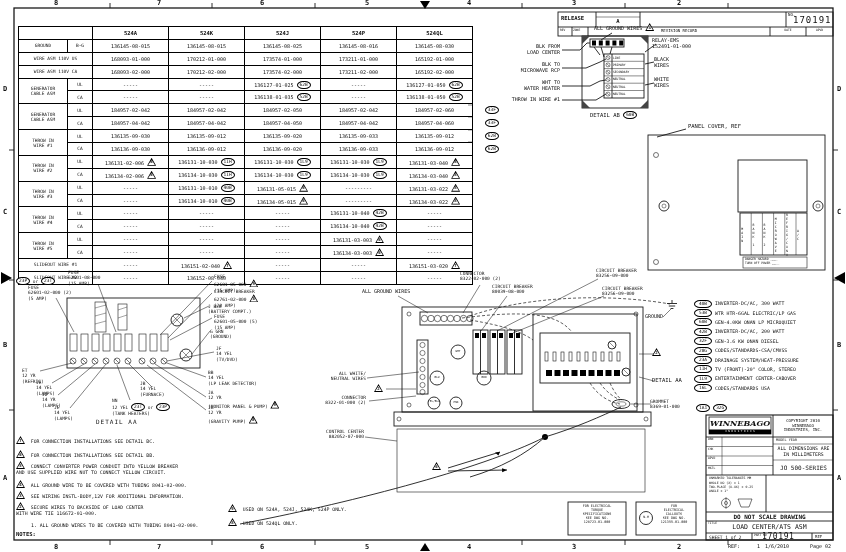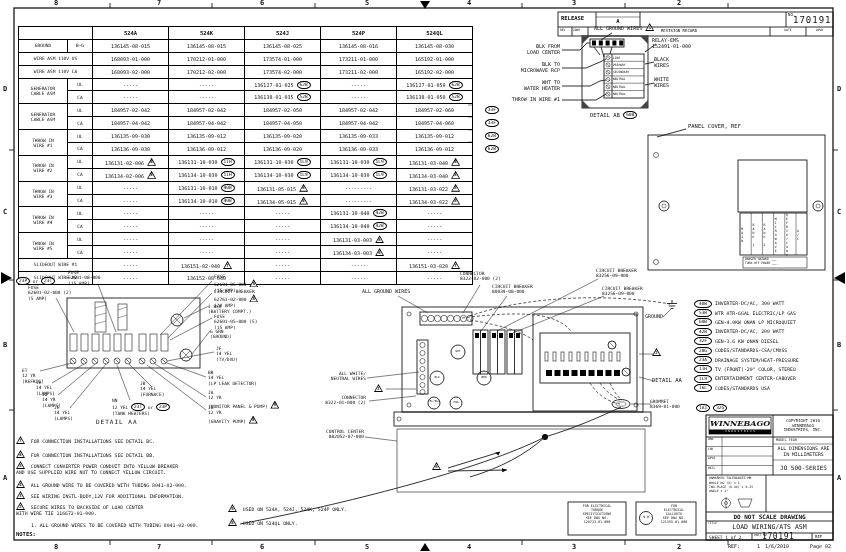--- a/index.html
+++ b/index.html
@@ -718,21 +718,21 @@
 <div class="lbl f3" style="left:708px;top:447.5px;">CHK</div>
 <div class="lbl f3" style="left:708px;top:457px;">APVD</div>
 <div class="lbl f3" style="left:708px;top:466.5px;">MATL</div>
 <div class="lbl f35" style="left:776px;top:438px;">MODEL YEAR</div>
 <div class="lbl c" style="left:776px;top:446px;width:55px;font-size:4.8px;">ALL DIMENSIONS ARE<br>IN MILLIMETERS</div>
 <div class="lbl f6 c" style="left:776px;top:463.5px;width:55px;">JO 500-SERIES</div>
 <div class="lbl" style="left:709px;top:476.5px;font-size:3.2px;">UNMARKED TOLERANCES MM</div>
 <div class="lbl" style="left:709px;top:482px;font-size:3.2px;">WHOLE NO (X)  ±  1<br>TWO-PLACE (X.XX)  ±  0.25<br>ANGLE  ±  1°</div>
 <div class="lbl f6 b c" style="left:706px;top:513px;width:127px;">DO NOT SCALE DRAWING</div>
 <div class="lbl f3" style="left:708px;top:522px;">TITLE</div>
-<div class="lbl f65 c" style="left:706px;top:524px;width:127px;">LOAD WIRING/ATS ASM</div>
+<div class="lbl f65 c" style="left:706px;top:524px;width:127px;">LOAD CENTER/ATS ASM</div>
 <div class="lbl f45" style="left:709px;top:534.5px;"><span>SHEET</span> <span>1 of 2</span></div>
 <div class="lbl f3" style="left:754px;top:533.5px;">PART NO</div>
 <div class="lbl f8" style="left:762px;top:531.5px;letter-spacing:0.6px;">170191</div>
 <div class="lbl f4" style="left:815px;top:534.5px;">REF</div>
 <div class="lbl" style="left:728px;top:543.5px;">REF:</div>
 <div class="lbl" style="left:757px;top:543.5px;">1</div>
 <div class="lbl" style="left:765px;top:543.5px;">1/6/2010</div>
 <div class="lbl" style="left:810px;top:543.5px;">Page 02</div>
 
 </div>

